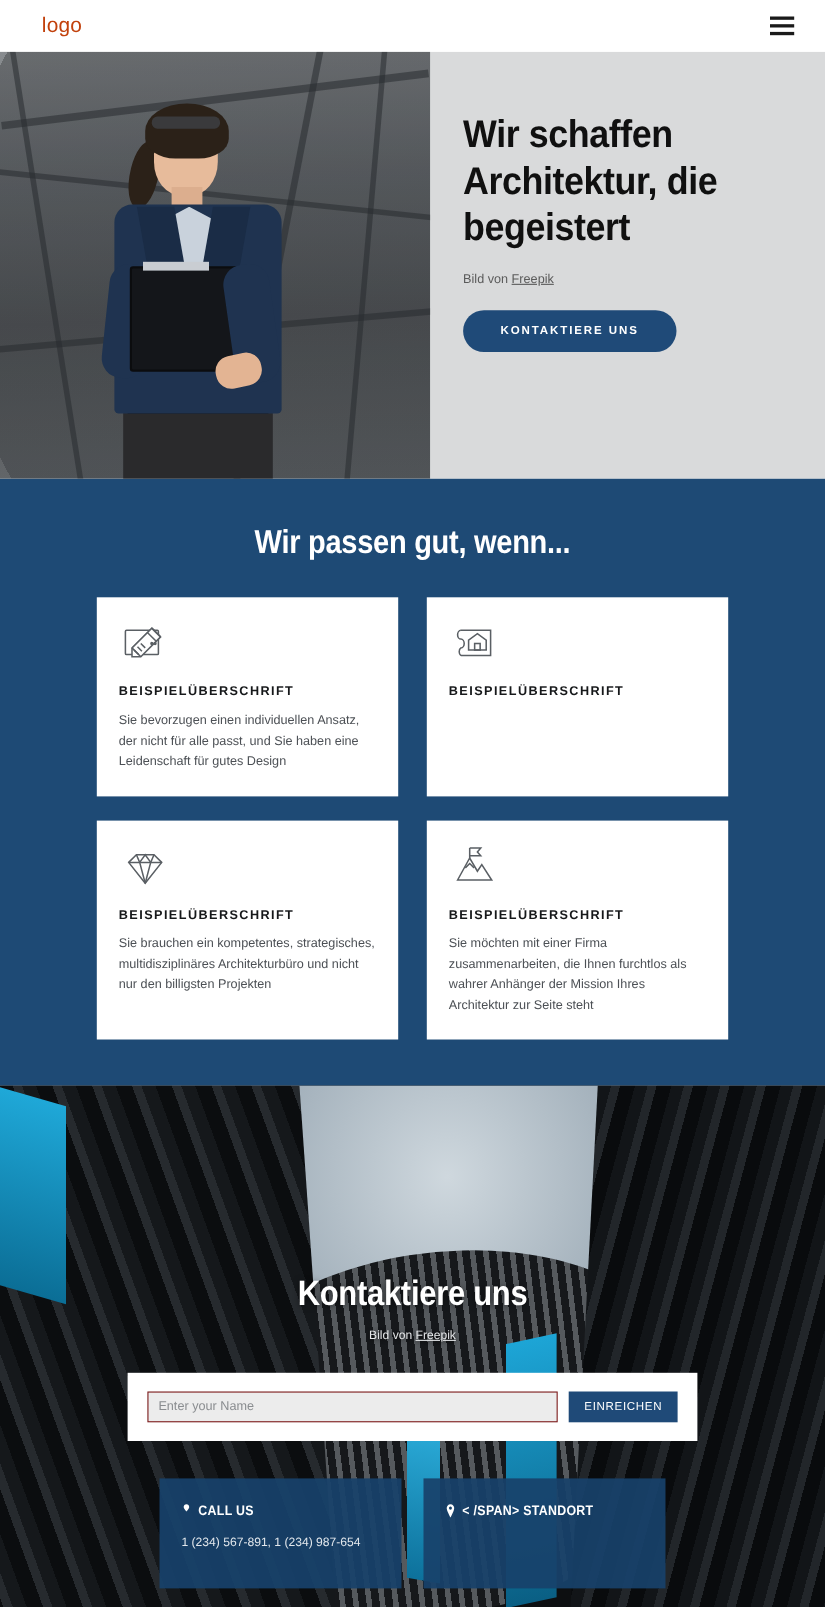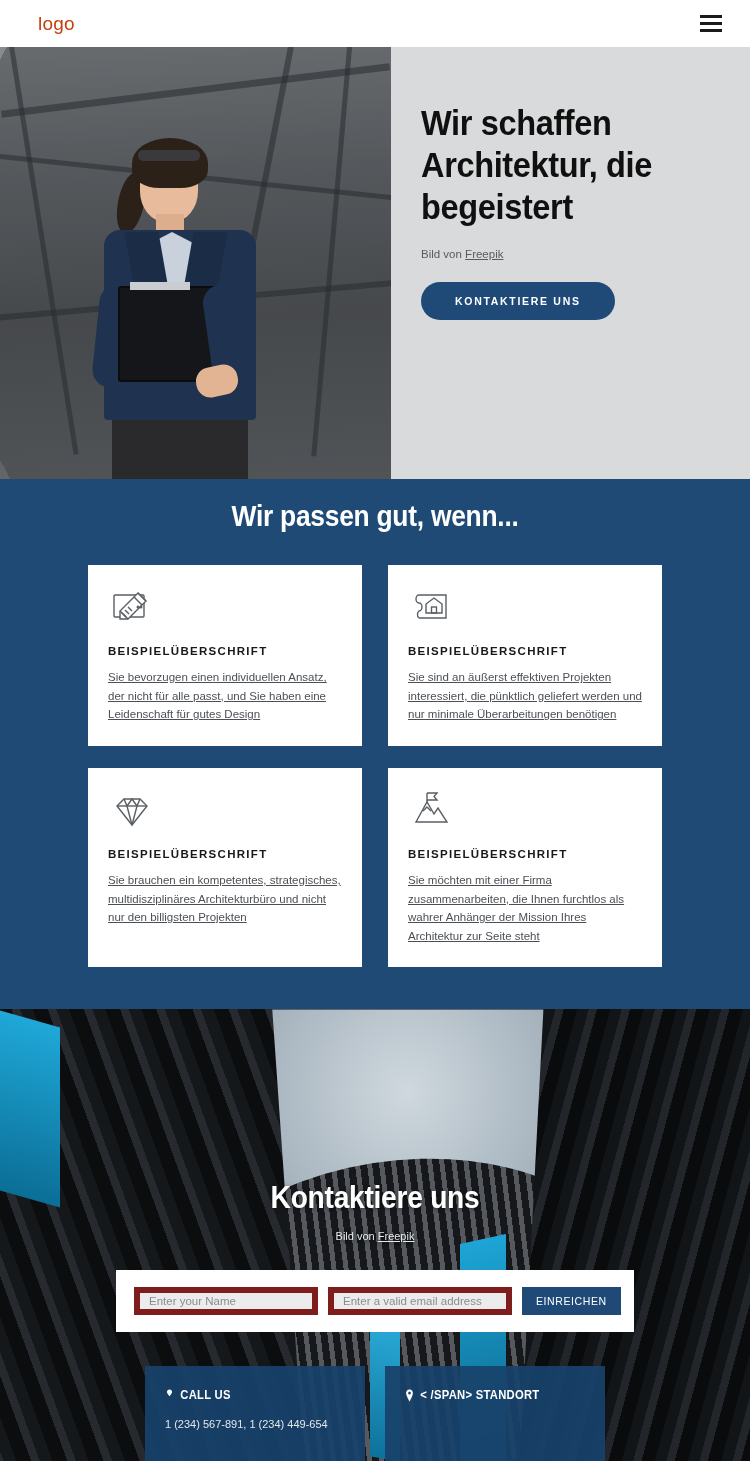--- a/index.html
+++ b/index.html
@@ -34,21 +34,21 @@
     display: flex;
     flex-direction: column;
     justify-content: space-between;
     cursor: pointer;
     margin-right: 8px;
   }
   .burger span { display: block; height: 3px; background: #1a1a1a; width: 100%; }
 
   
   .hero {
-    height: 432px;
+    height: 388px;
     display: flex;
     position: relative;
     justify-content: center;
   }
   .hero-img {
     width: 391px;
     height: 100%;
     position: relative;
     overflow: hidden;
     background: #6e7276;
@@ -192,21 +192,21 @@
     font-size: 10.5px;
     font-weight: 700;
     letter-spacing: 1.7px;
     cursor: pointer;
     font-family: "Liberation Sans", sans-serif;
   }
 
   
   .features {
     background: #1e4a75;
-    padding: 20px 0 42px 0;
+    padding: 42px 0 42px 0;
   }
   .features h2 {
     text-align: center;
     color: #ffffff;
     font-size: 30px;
     font-weight: 700;
     letter-spacing: -0.3px;
     margin-bottom: 32px;
     transform: scaleX(0.88);
     font-family: "Liberation Sans Narrow", "Liberation Sans", sans-serif;
@@ -228,21 +228,20 @@
     font-size: 11.5px;
     font-weight: 700;
     letter-spacing: 1.3px;
     color: #16181a;
     margin-bottom: 11px;
   }
   .card p {
     font-size: 11.5px;
     line-height: 1.62;
     color: #4c5055;
-    text-decoration: underline;
   }
 
   
   .contact {
     position: relative;
     height: 510px;
     overflow: hidden;
     background: #0d0f11;
   }
   .contact-bg { position: absolute; inset: 0; }
@@ -317,21 +316,21 @@
     margin: 28px auto 0 auto;
     width: 518px;
     background: #ffffff;
     padding: 17px 18px;
     display: flex;
     gap: 10px;
   }
   .form-wrap input[type="text"] {
     flex: 1;
     height: 28px;
-    border: 6px solid #7f1d1d;
+    border: 1px solid #7f1d1d;
     background: #ececec;
     padding: 0 9px;
     font-size: 11.5px;
     color: #333;
     font-family: "Liberation Sans", sans-serif;
   }
   .form-wrap input::placeholder { color: #8a8d90; }
   .submit-btn {
     background: #1f4a78;
     color: #ffffff;
@@ -453,21 +452,20 @@
     <div class="card">
       <div class="card-icon">
         <svg width="46" height="46" viewBox="0 0 46 46" fill="none" stroke="#5a5f64" stroke-width="1.4">
           <path d="M11 10 H38 V33 H11"></path>
           <path d="M11 10 a3 4 0 0 0 0 8 a3 4 0 0 1 0 8 a3 4 0 0 0 0 7"></path>
           <path d="M18 28 V19 L26 13 L34 19 V28 Z"></path>
           <rect x="23.5" y="22" width="5" height="6"></rect>
         </svg>
       </div>
       <h3>BEISPIELÜBERSCHRIFT</h3>
-      <p>Sie sind an äußerst effektiven Projekten interessiert, die pünktlich geliefert werden und nur minimale Überarbeitungen benötigen</p>
     </div>
 
     <div class="card">
       <div class="card-icon">
         <svg width="46" height="46" viewBox="0 0 46 46" fill="none" stroke="#5a5f64" stroke-width="1.4">
           <path d="M9 18 L16 11 H32 L39 18 L24 37 Z"></path>
           <path d="M9 18 H39"></path>
           <path d="M16 11 L19 18 L24 37"></path>
           <path d="M32 11 L29 18 L24 37"></path>
           <path d="M19 18 L24 11 L29 18"></path>
@@ -506,34 +504,33 @@
   </div>
 
   <div class="contact-inner">
     <h2>Kontaktiere uns</h2>
     <div class="contact-credit">
       <span>Bild von </span><a href="#">Freepik</a>
     </div>
 
     <div class="form-wrap">
       <input type="text" placeholder="Enter your Name" style="">
-      <input type="text" placeholder="Enter a valid email address" style="">
       <button class="submit-btn">EINREICHEN</button>
     </div>
 
     <div class="info-row">
 
       <div class="info-box">
         <h4>
           <svg class="pin-icon" viewBox="0 0 10 13" fill="#ffffff">
             <path d="M5 0.5 C3.3 0.5 2.2 1.7 2.2 3.1 C2.2 4.4 3.4 5.4 5 7.2 C6.6 5.4 7.8 4.4 7.8 3.1 C7.8 1.7 6.7 0.5 5 0.5 Z"></path>
           </svg>
           <span>CALL US</span>
         </h4>
-        <p>1 (234) 567-891, 1 (234) 449-654</p>
+        <p>1 (234) 567-891, 1 (234) 987-654</p>
       </div>
 
       <div class="info-box">
         <h4>
           <svg class="pin-icon" viewBox="0 0 10 13" fill="#ffffff">
             <path d="M5 0.4 C2.8 0.4 1.2 2 1.2 4 C1.2 6.6 5 12.6 5 12.6 C5 12.6 8.8 6.6 8.8 4 C8.8 2 7.2 0.4 5 0.4 Z"></path>
             <circle cx="5" cy="4" r="1.5" fill="#18426a"></circle>
           </svg>
           <span>&lt; /SPAN&gt; STANDORT</span>
         </h4>

